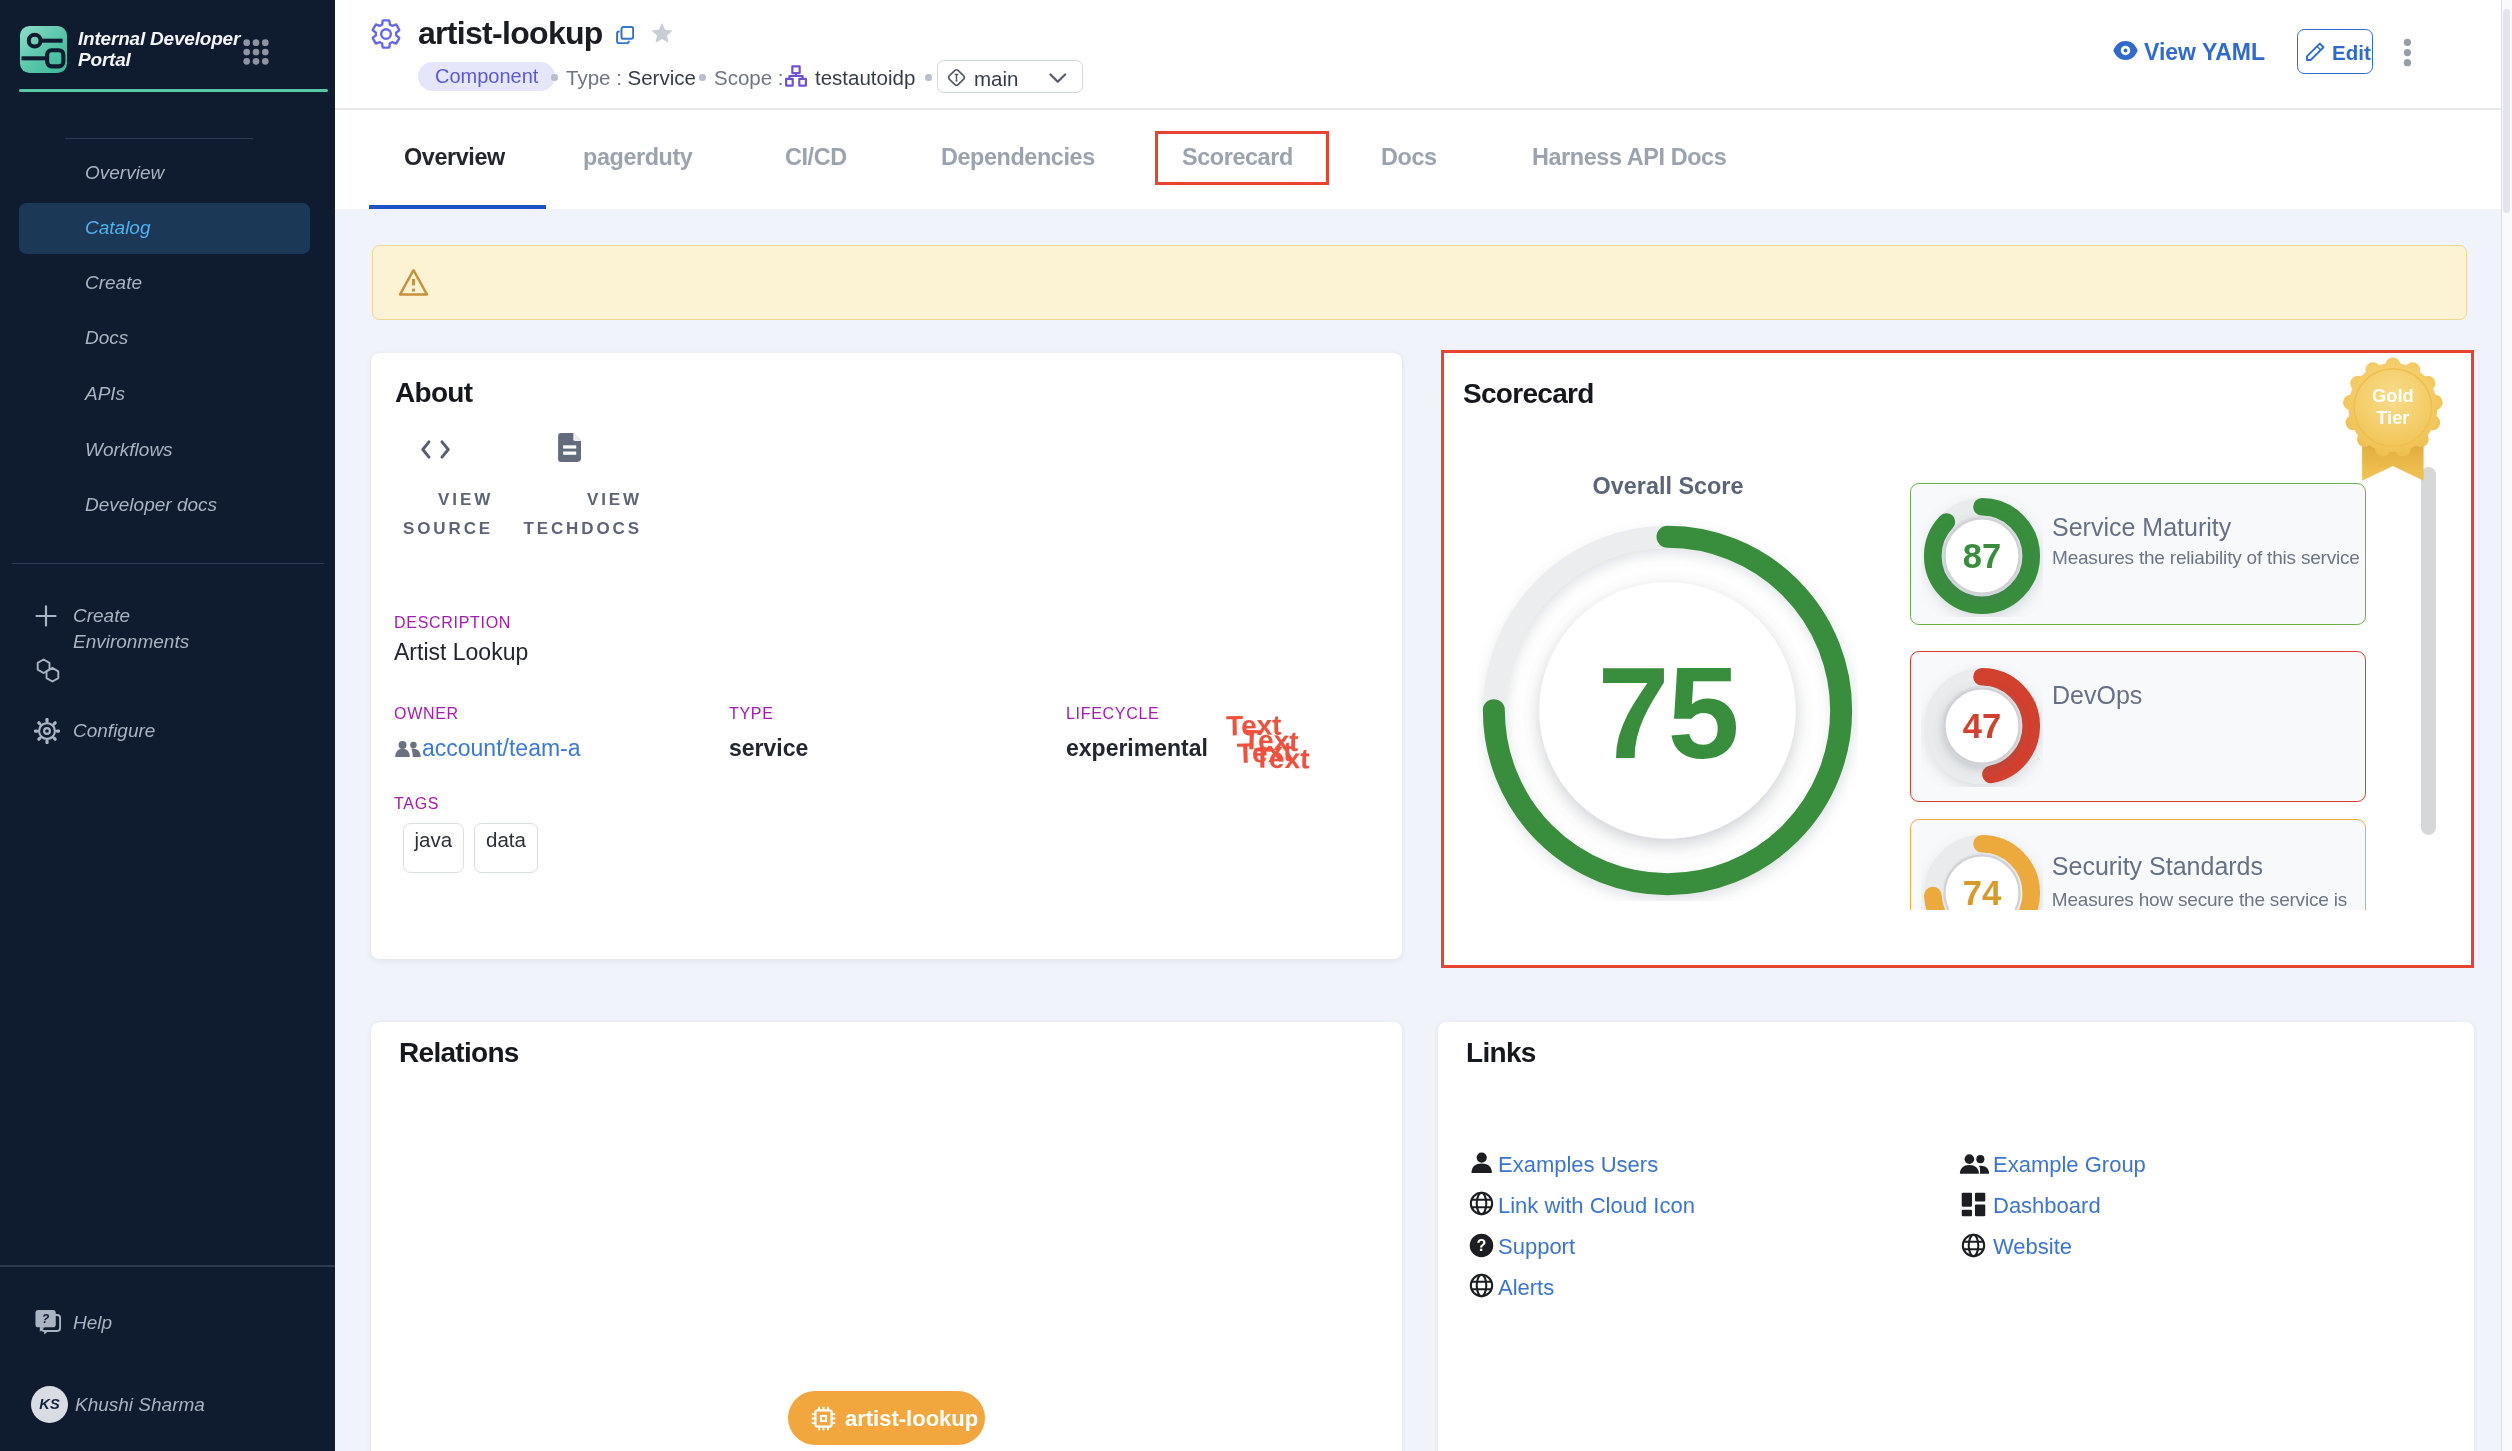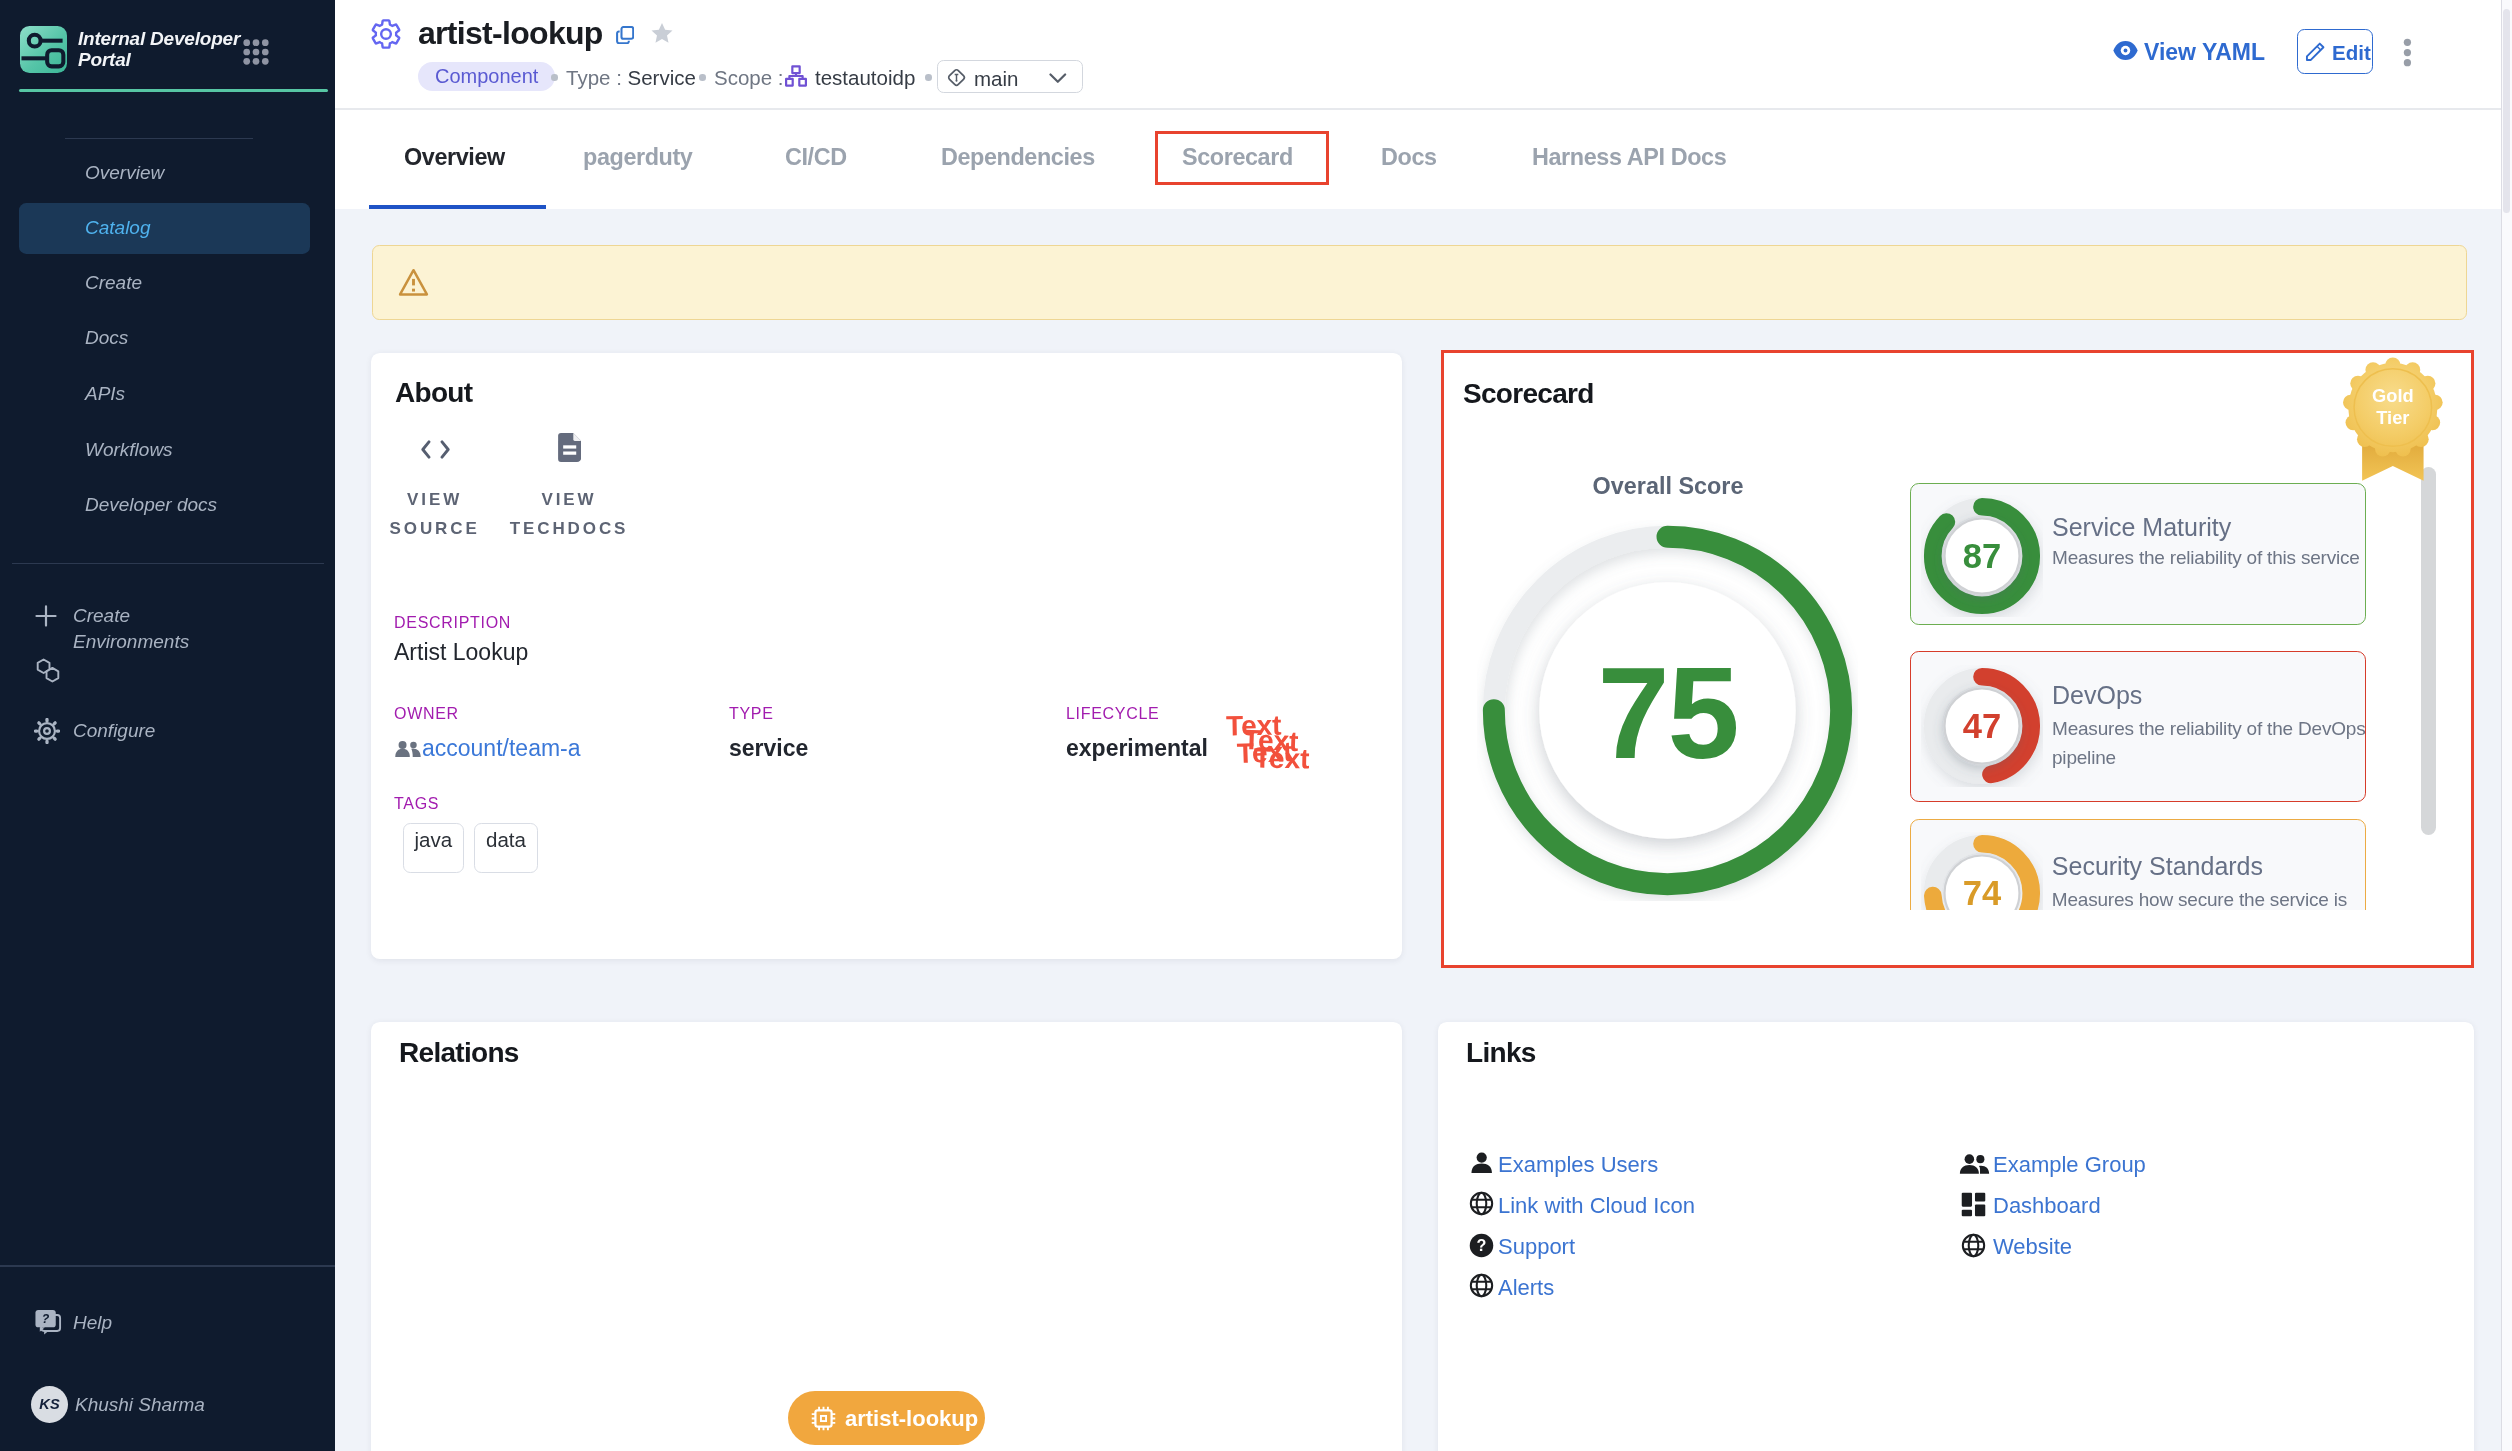--- a/index.html
+++ b/index.html
@@ -34,21 +34,21 @@
 
   
   #banner { position:absolute; left:372px; top:245px; width:2095px; height:75px; background:#fcf3d4; border:1.5px solid #eed694; border-radius:7.3px; }
   .card { position:absolute; background:#fff; border-radius:8.8px; box-shadow:0 1.5px 5.9px rgba(25,35,60,0.07); }
   .cardtitle { font-size:28px; font-weight:700; color:#15181d; position:absolute; letter-spacing:-0.7px; }
   .label { position:absolute; font-size:16px; color:#a21caf; letter-spacing:0.7px; }
   .value { position:absolute; font-size:23px; color:#22262e; }
   .valueb { position:absolute; font-size:23px; font-weight:700; color:#22262e; }
   .chip { position:absolute; height:50px; border:1.5px solid #d9dde5; border-radius:7.3px; background:#fff;
           font-size:20.5px; color:#2b3037; line-height:31.5px; padding:0 11px; }
-  .action { position:absolute; text-align:center; color:#5d6474; font-size:17px; font-weight:700; letter-spacing:2.9px; line-height:28.6px; }
+  .action { position:absolute; text-align:right; color:#5d6474; font-size:17px; font-weight:700; letter-spacing:2.9px; line-height:28.6px; }
 
   
   #redbox { position:absolute; left:1441px; top:350px; width:1033px; height:618px; border:3.7px solid #e8432e; background:#fff; }
   .mcard { position:absolute; border-radius:8.8px; background:#f8f9fb; }
   .mtitle { position:absolute; left:141px; font-size:25px; color:#667086; }
   .mdesc { position:absolute; left:141px; font-size:19px; color:#6d7585; line-height:29px; letter-spacing:-0.2px; }
   #scrollbar { position:absolute; left:2421px; top:467px; width:15.4px; height:368px; border-radius:8px; background:#d5d7d9; }
 
   
   .link { position:absolute; font-size:22px; color:#3b74d1; }
@@ -275,21 +275,20 @@
 </div>
 
 <div class="mcard" style="left:1910px; top:651px; width:456px; height:151px; border:1.8px solid #d63c2a;">
   <svg class="abs" style="left:10.3px; top:13px;" width="122" height="122" viewBox="0 0 166 166">
     <circle cx="83" cy="83" r="67" fill="none" stroke="#e9ebed" stroke-width="24" filter="url(#ds3)"></circle>
     <circle cx="83" cy="83" r="67" fill="none" stroke="#d2402e" stroke-width="24" stroke-linecap="round" stroke-dasharray="197.9 223.1" transform="rotate(-90 83 83)"></circle>
     <circle cx="83" cy="83" r="51" fill="#fff" stroke="#cfd1d4" stroke-width="3" filter="url(#ds2)"></circle>
     <text x="83" y="100" text-anchor="middle" font-family="Liberation Sans, sans-serif" font-size="47" font-weight="bold" fill="#d2402e">47</text>
   </svg>
   <div class="mtitle" style="top:28.6px;">DevOps</div>
-  <div class="mdesc" style="top:62px; width:344px;">Measures the reliability of the DevOps pipeline</div>
 </div>
 
 <div class="abs" style="left:1901px; top:813px; width:483px; height:97px; overflow:hidden;">
   <div class="mcard" style="left:8.8px; top:5.9px; width:456px; height:111px; border:1.8px solid #ecab43;">
     <svg class="abs" style="left:10.3px; top:11.7px;" width="122" height="122" viewBox="0 0 166 166">
       <circle cx="83" cy="83" r="67" fill="none" stroke="#e9ebed" stroke-width="24" filter="url(#ds3)"></circle>
       <circle cx="83" cy="83" r="67" fill="none" stroke="#edaa3c" stroke-width="24" stroke-linecap="round" stroke-dasharray="311.5 109.5" transform="rotate(-90 83 83)"></circle>
       <circle cx="83" cy="83" r="51" fill="#fff" stroke="#cfd1d4" stroke-width="3"></circle>
       <text x="83" y="100" text-anchor="middle" font-family="Liberation Sans, sans-serif" font-size="47" font-weight="bold" fill="#d99b28">74</text>
     </svg>

